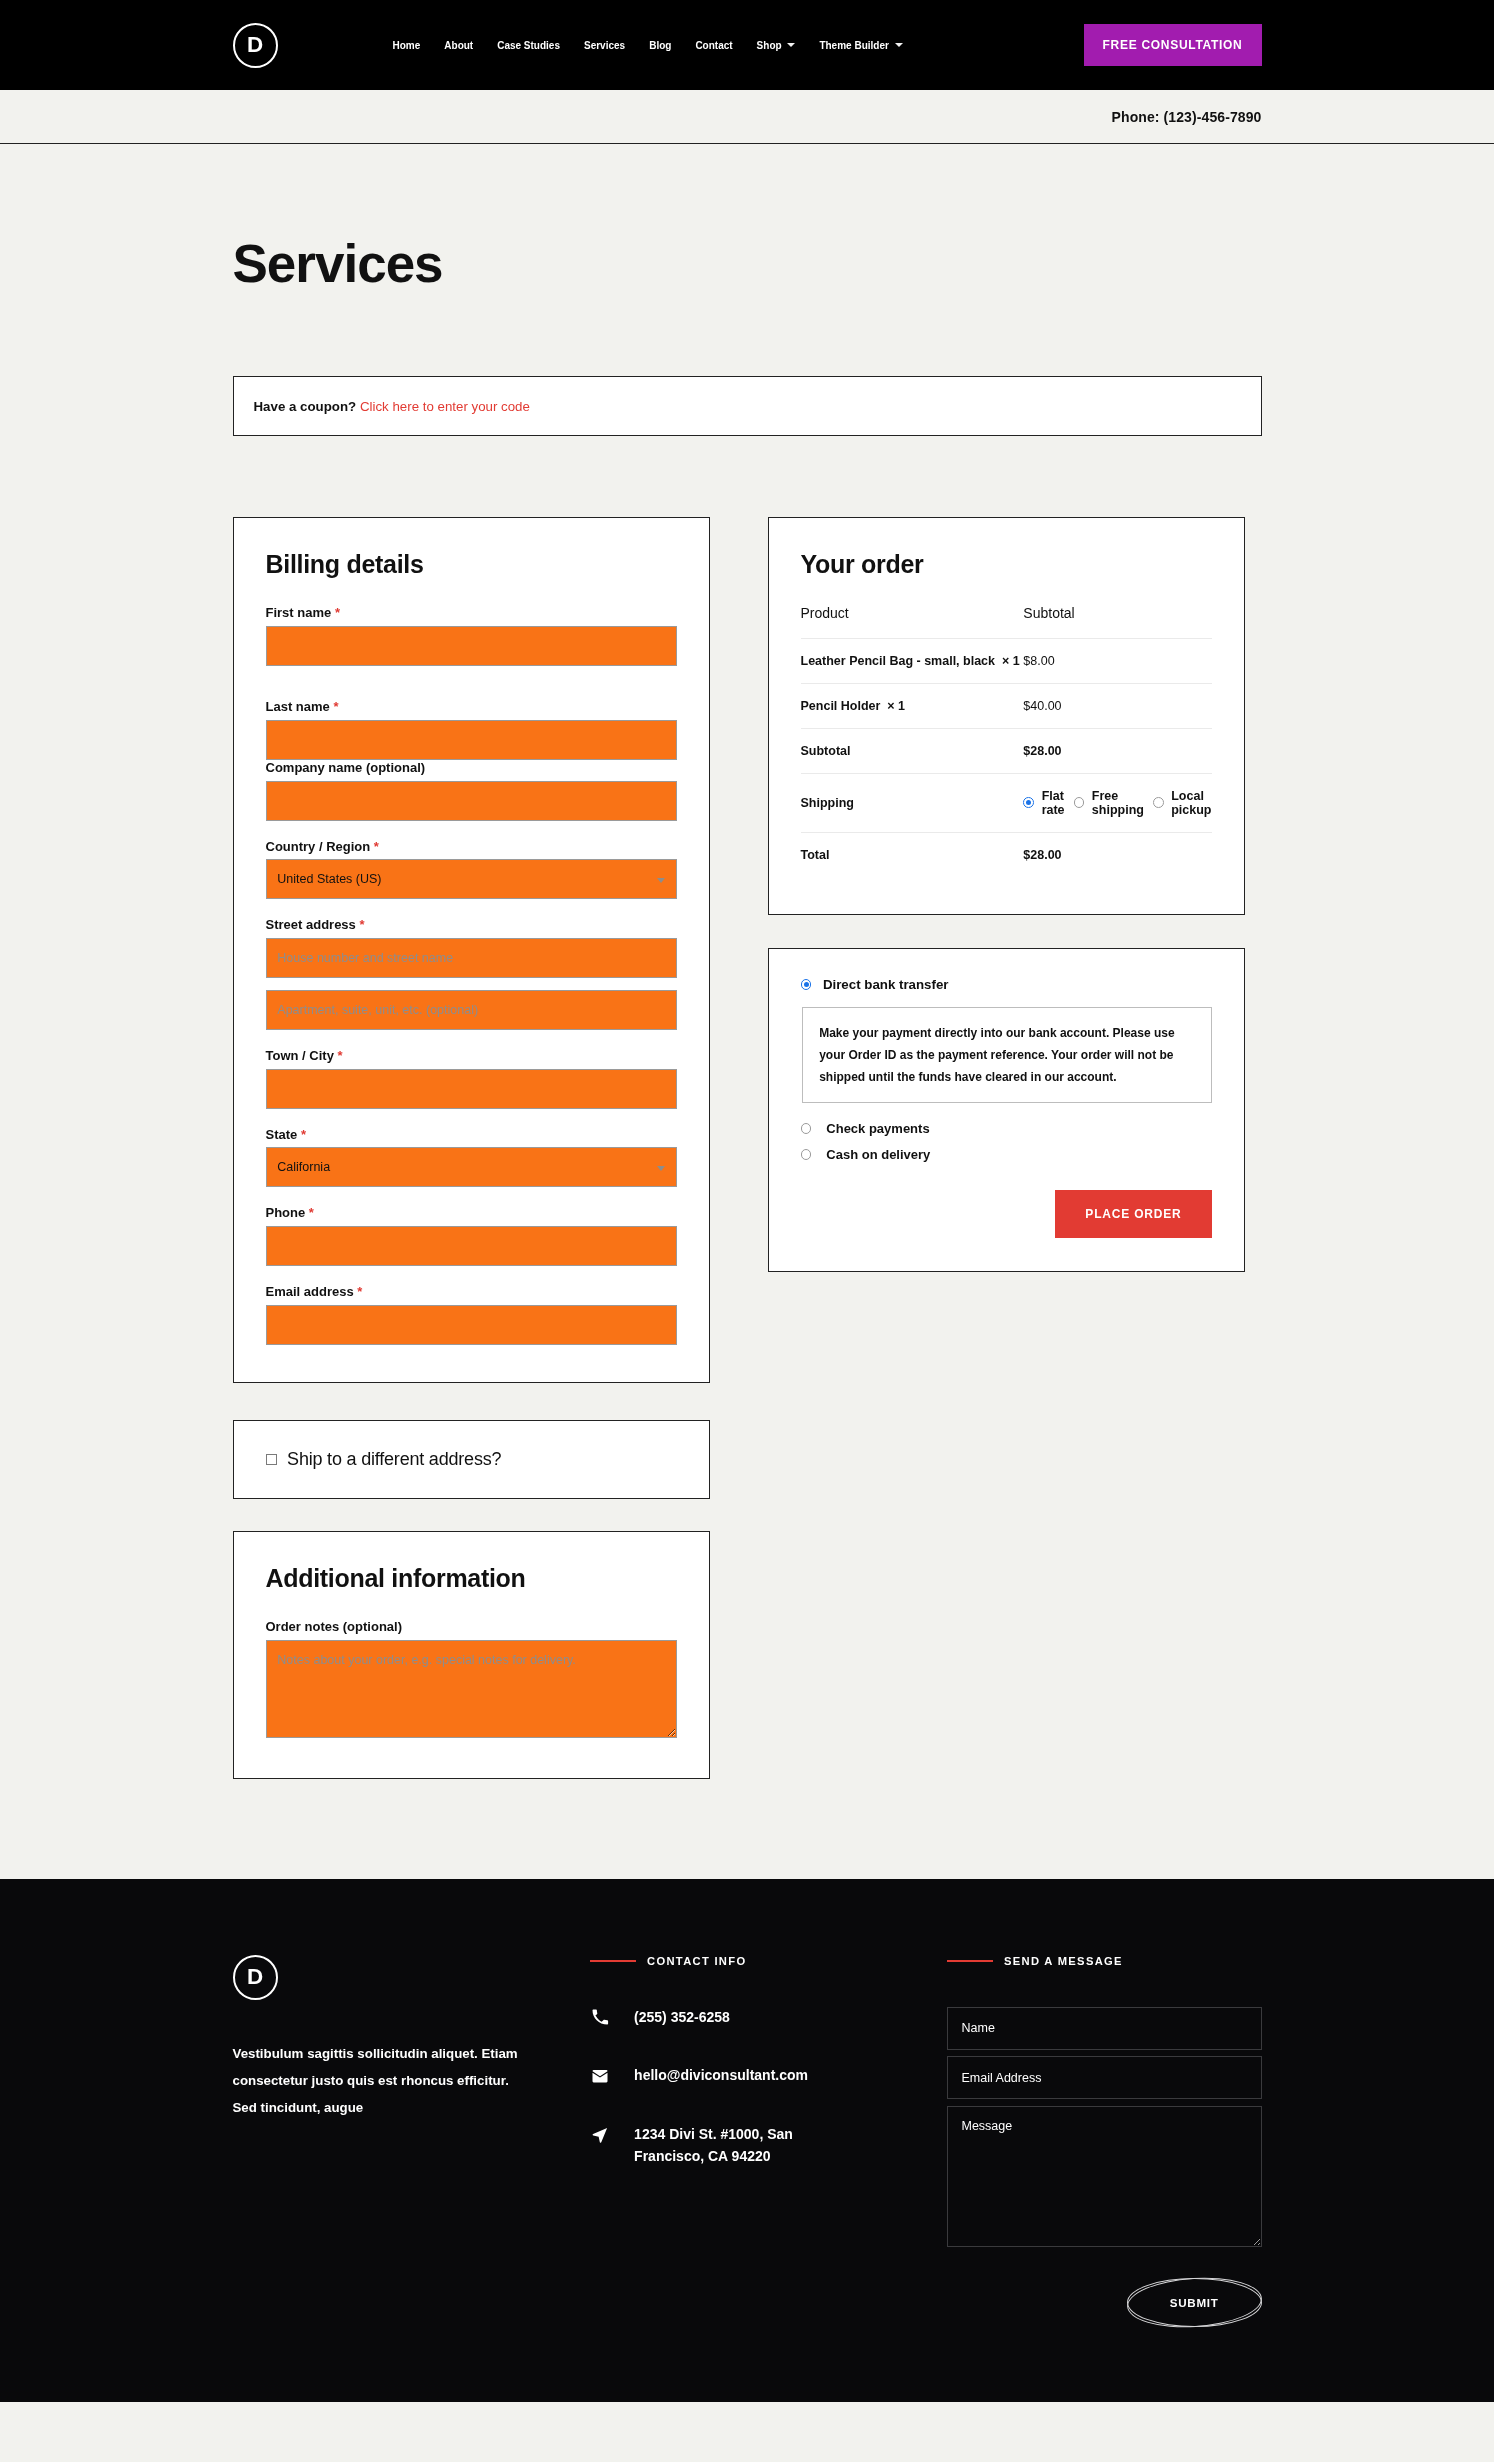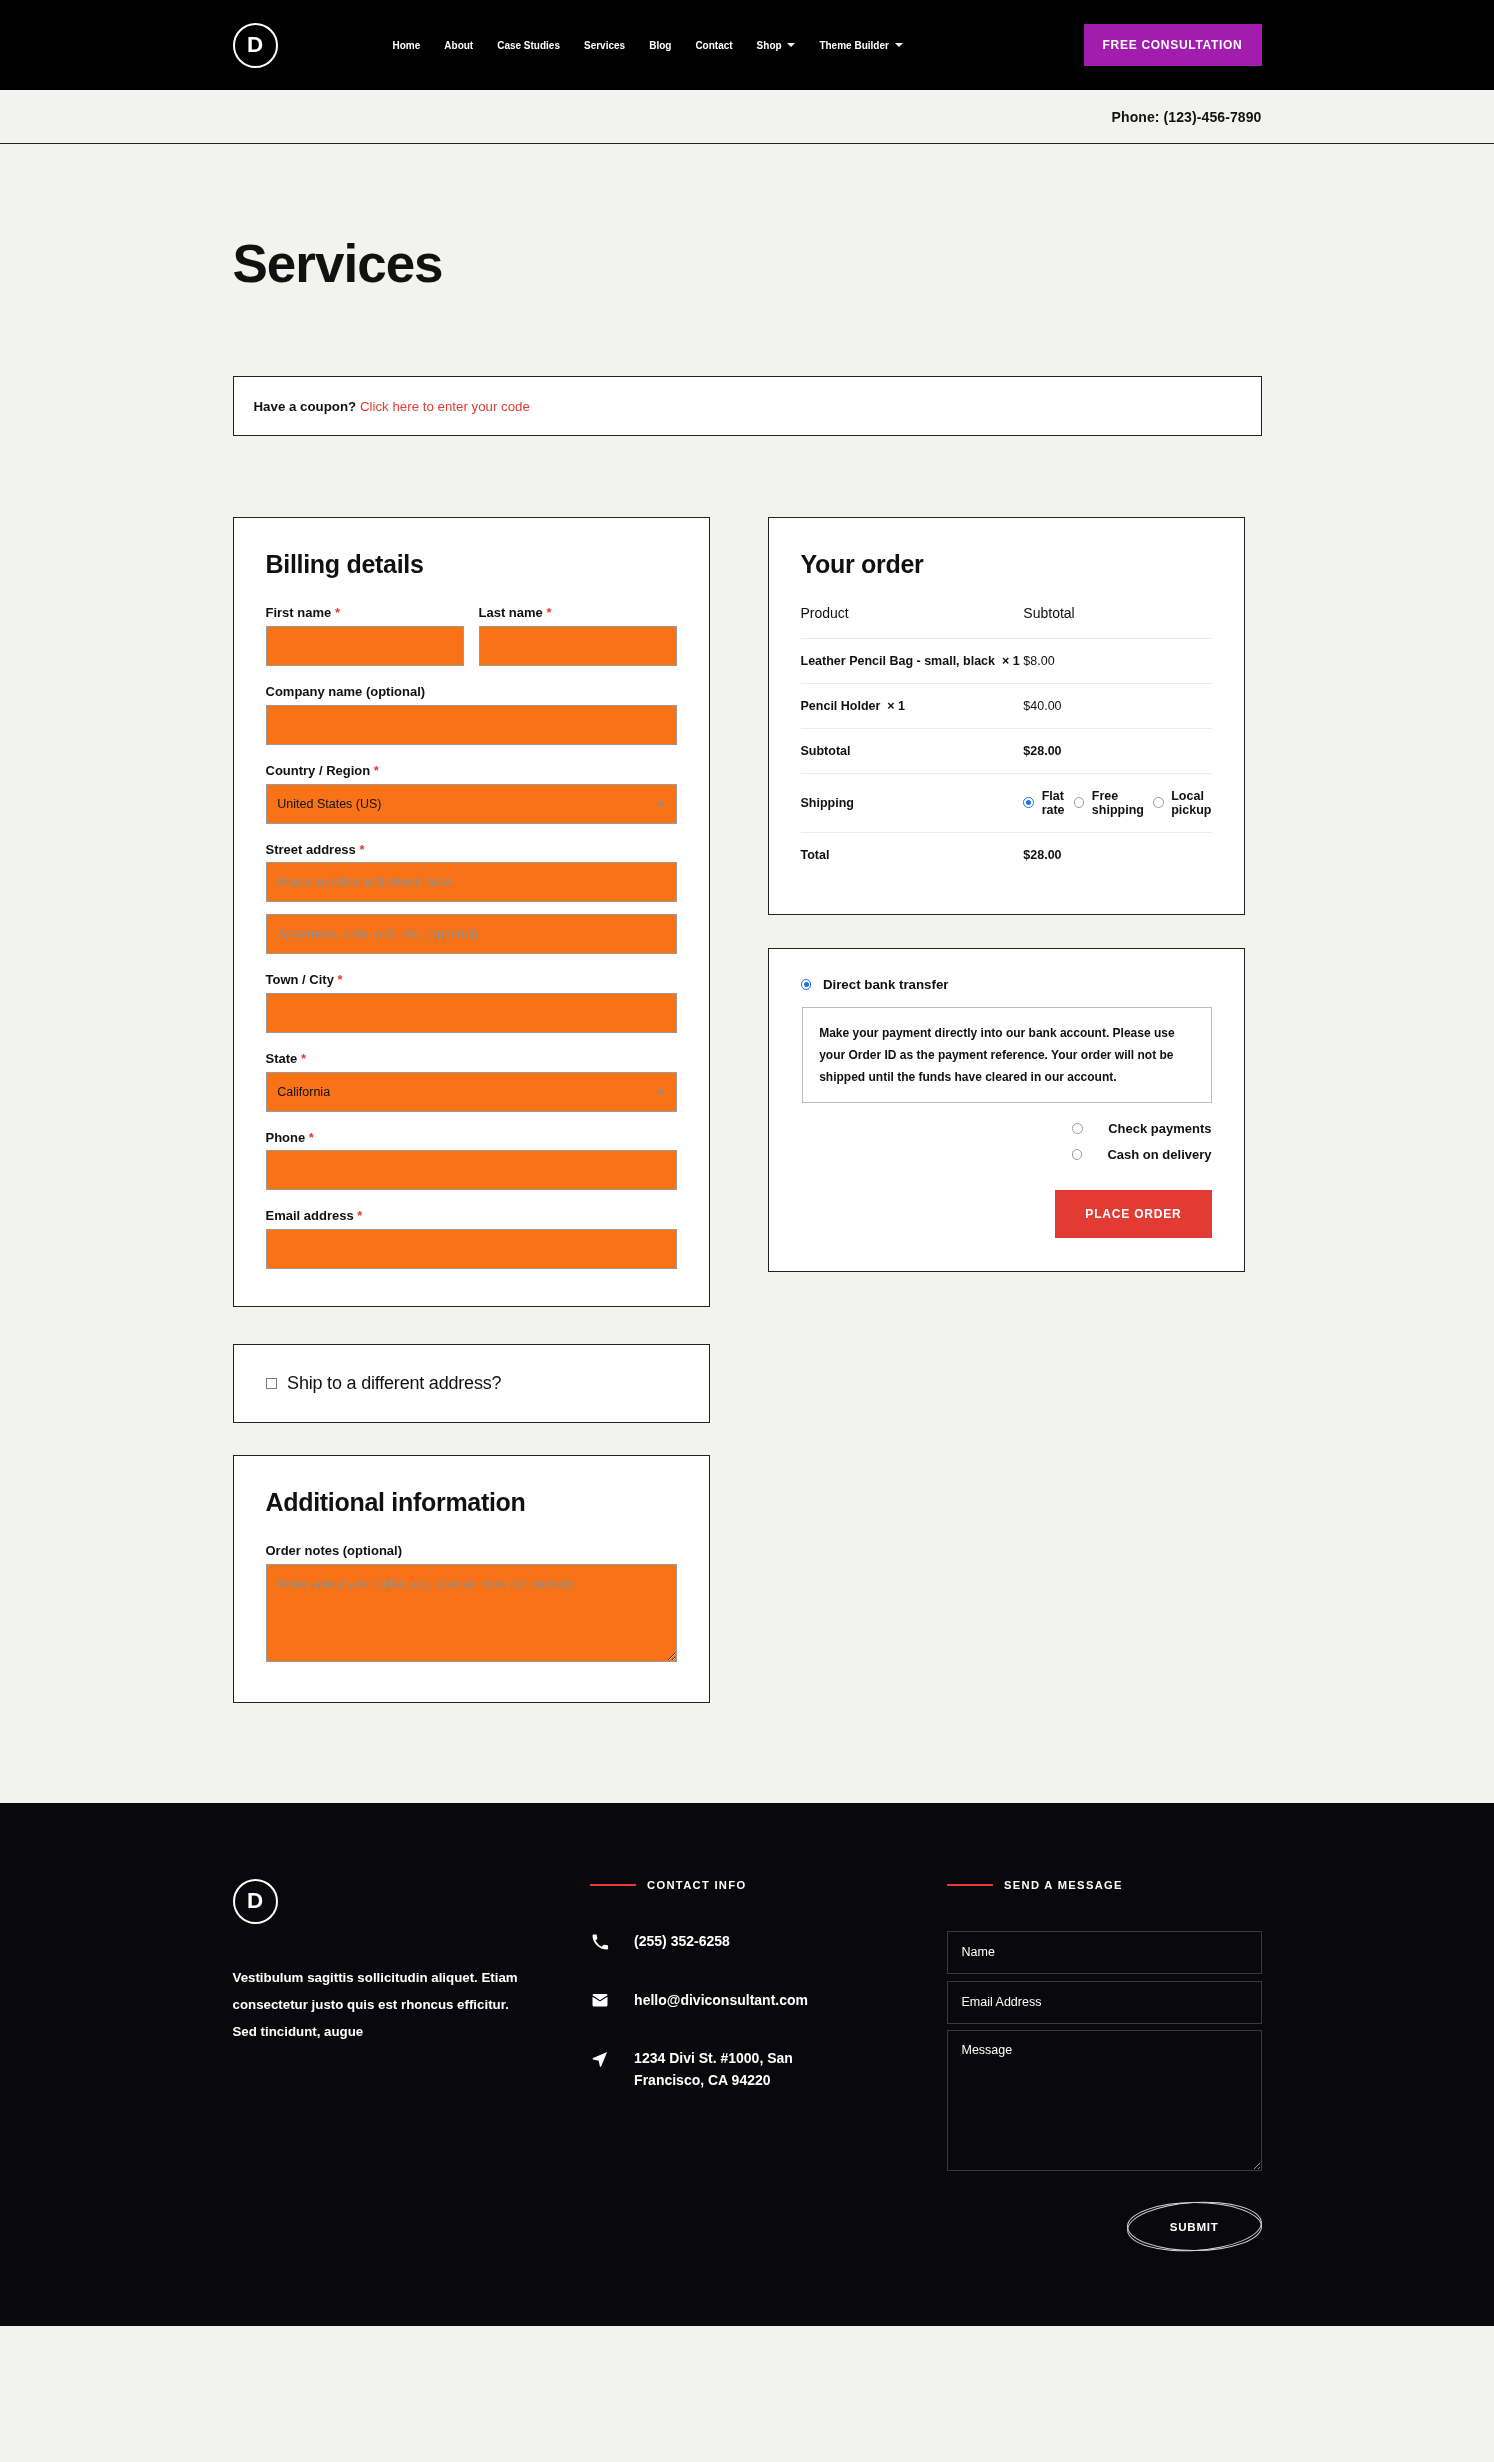--- a/index.html
+++ b/index.html
@@ -166,21 +166,21 @@
     font-size: 12.5px;
     color: #111;
     padding: 10px 10.8px;
     outline: none;
   }
   .f-input { height: 40px; }
   .f-textarea { height: 98px; resize: vertical; line-height: 1.5; }
   .f-input::placeholder, .f-textarea::placeholder { color: #8d8d8d; }
   .field { margin-bottom: 18px; }
   .field:last-child { margin-bottom: 0; }
-  .row2 { display: flex; gap: 15px; }
+  .row2 { display: flex; gap: 15px; flex-direction: column; }
   .row2 > .field { flex: 1; }
 
   .selwrap { position: relative; }
   .f-select {
     height: 40px;
     appearance: none;
     -webkit-appearance: none;
     padding-right: 28px;
     cursor: pointer;
   }
@@ -276,21 +276,21 @@
   .pay-opt-label { font-size: 13.3px; font-weight: 700; color: #111; cursor: pointer; }
   .pay-note {
     border: 0.8px solid #bdbdbd;
     padding: 14px 16px;
     font-size: 12px;
     font-weight: 700;
     line-height: 1.85;
     color: #111;
     margin: 0 0 18px 1.7px;
   }
-  .pay-opt-sm { display: flex; align-items: center; gap: 25px; margin-bottom: 10.8px; justify-content: flex-end; }
+  .pay-opt-sm { display: flex; align-items: center; gap: 15px; margin-bottom: 10.8px; }
   .pay-opt-sm .pay-opt-label { font-weight: 700; font-size: 13px; }
   .place-order-wrap { display: flex; justify-content: flex-end; margin-top: 28px; }
   .place-order {
     background: #e23b33;
     color: #fff;
     border: none;
     font-family: inherit;
     font-size: 12px;
     font-weight: 700;
     letter-spacing: 0.8px;

